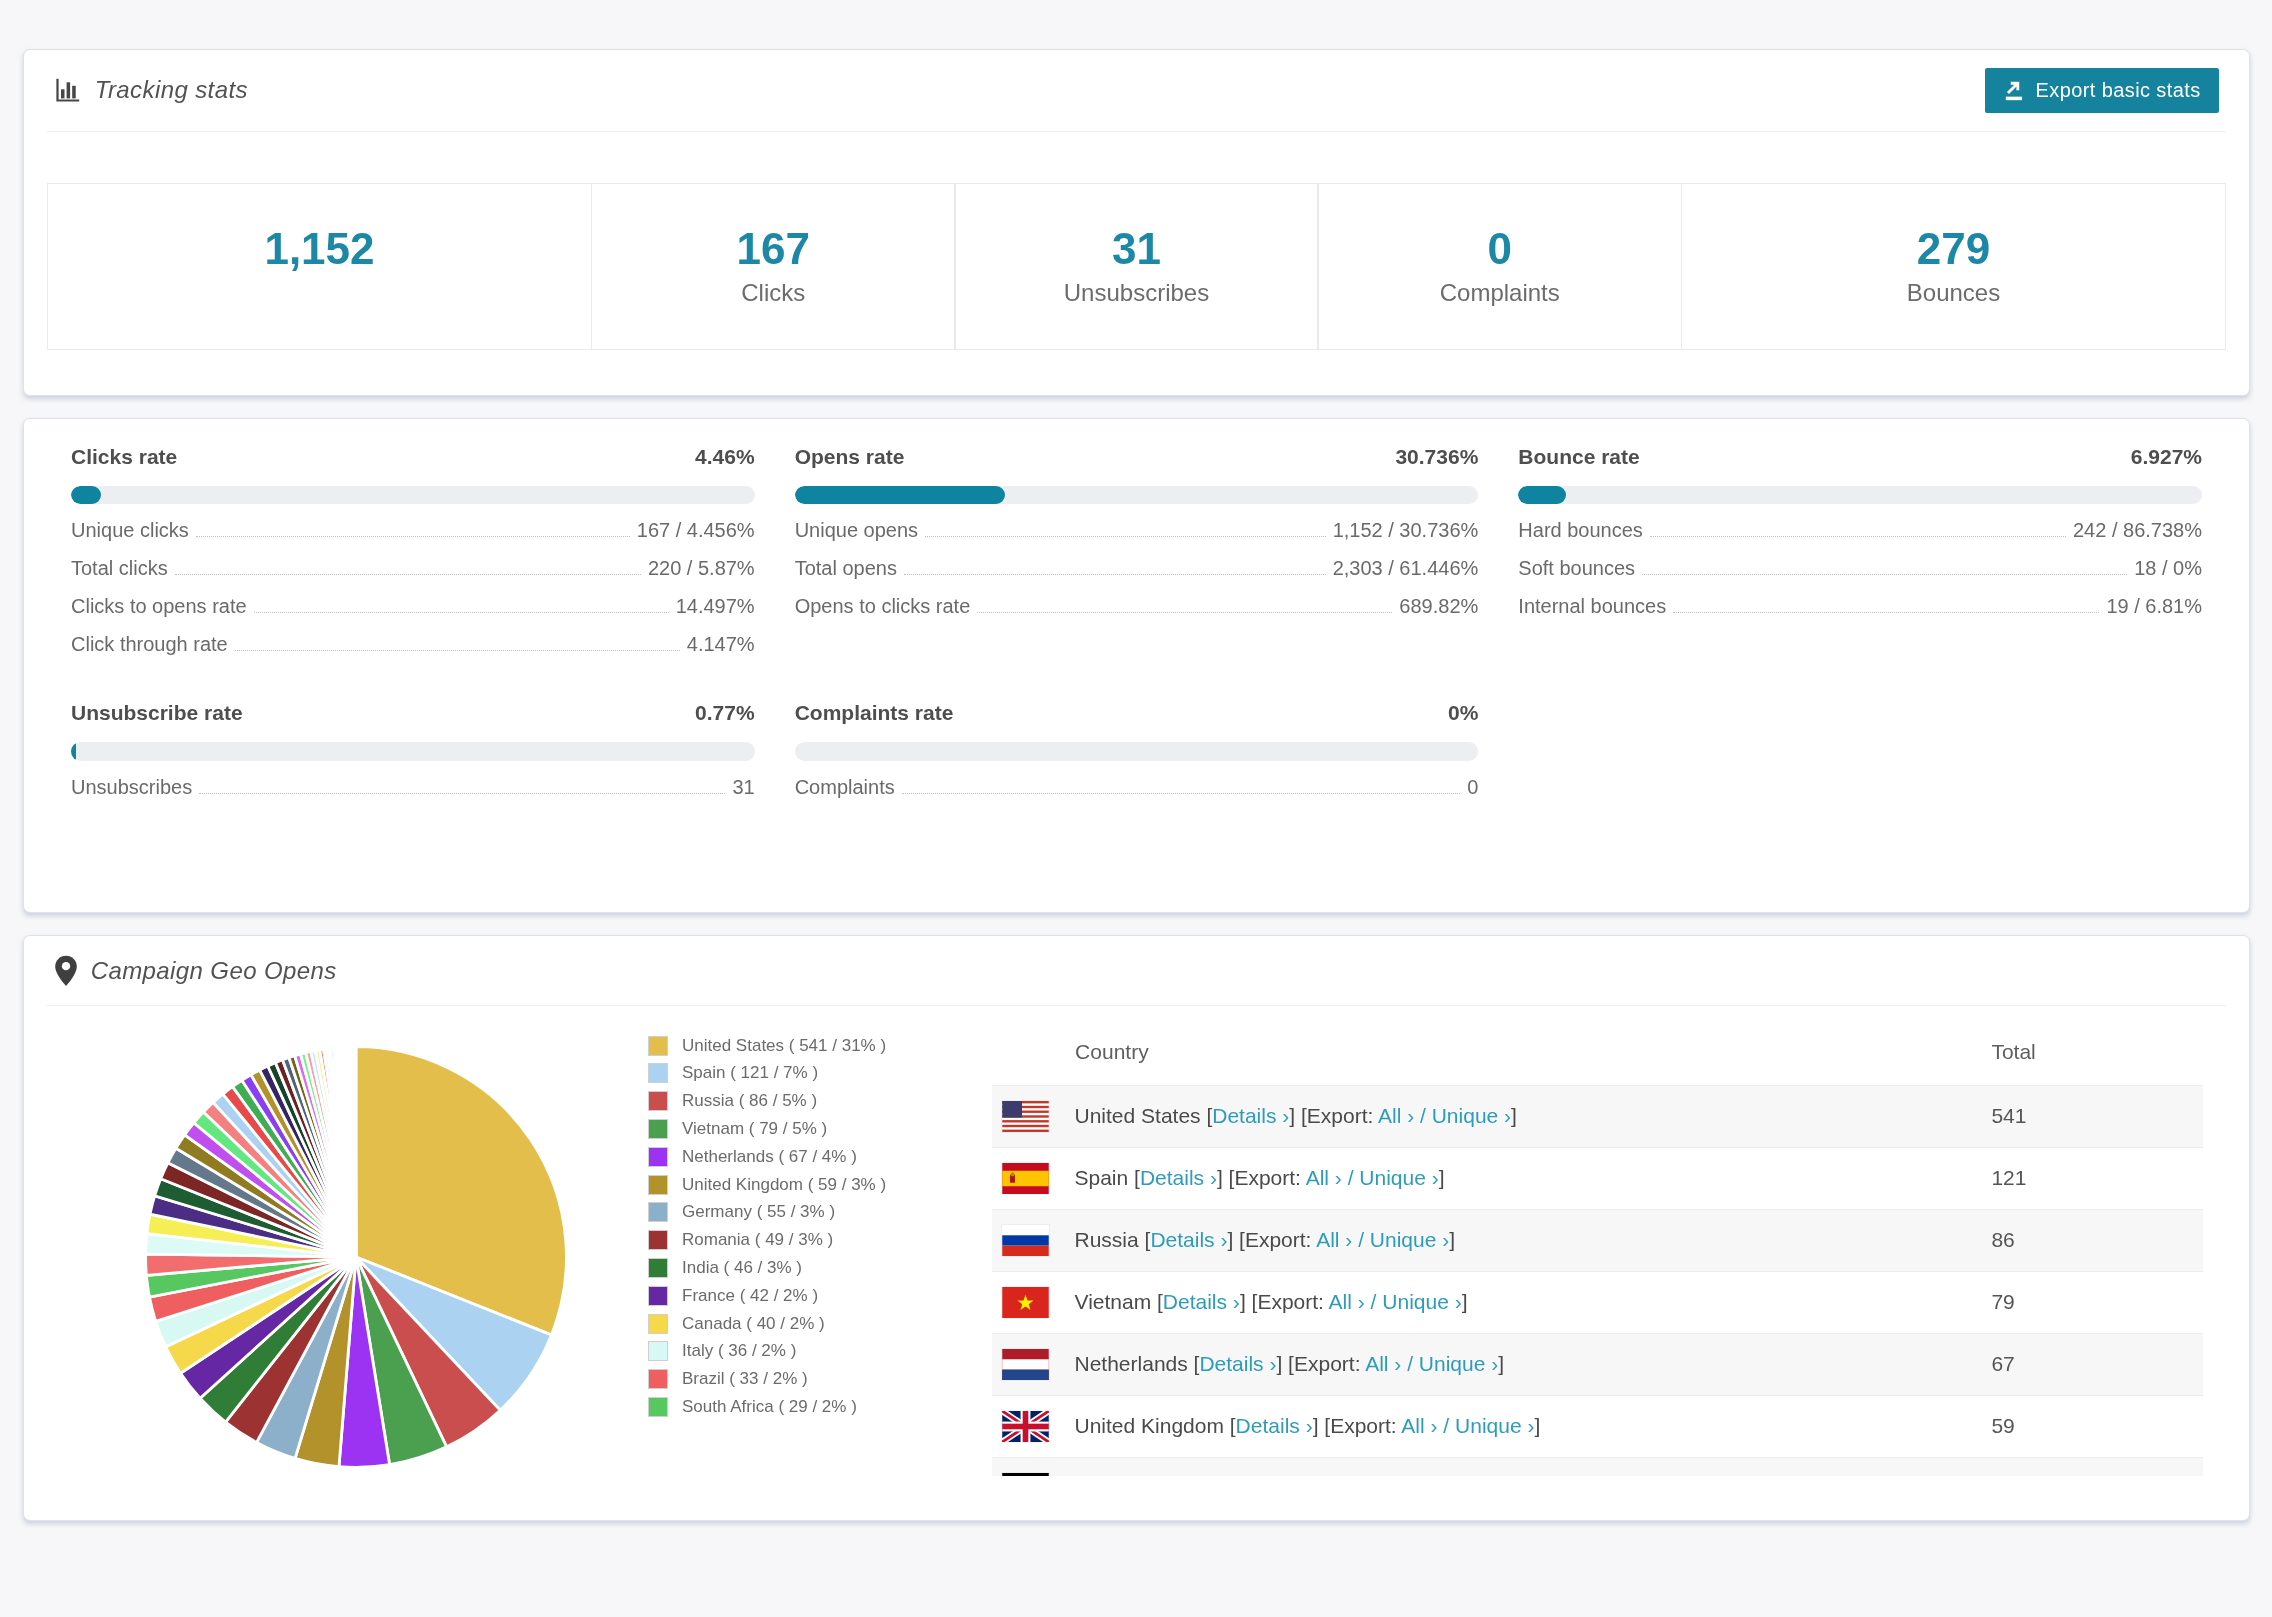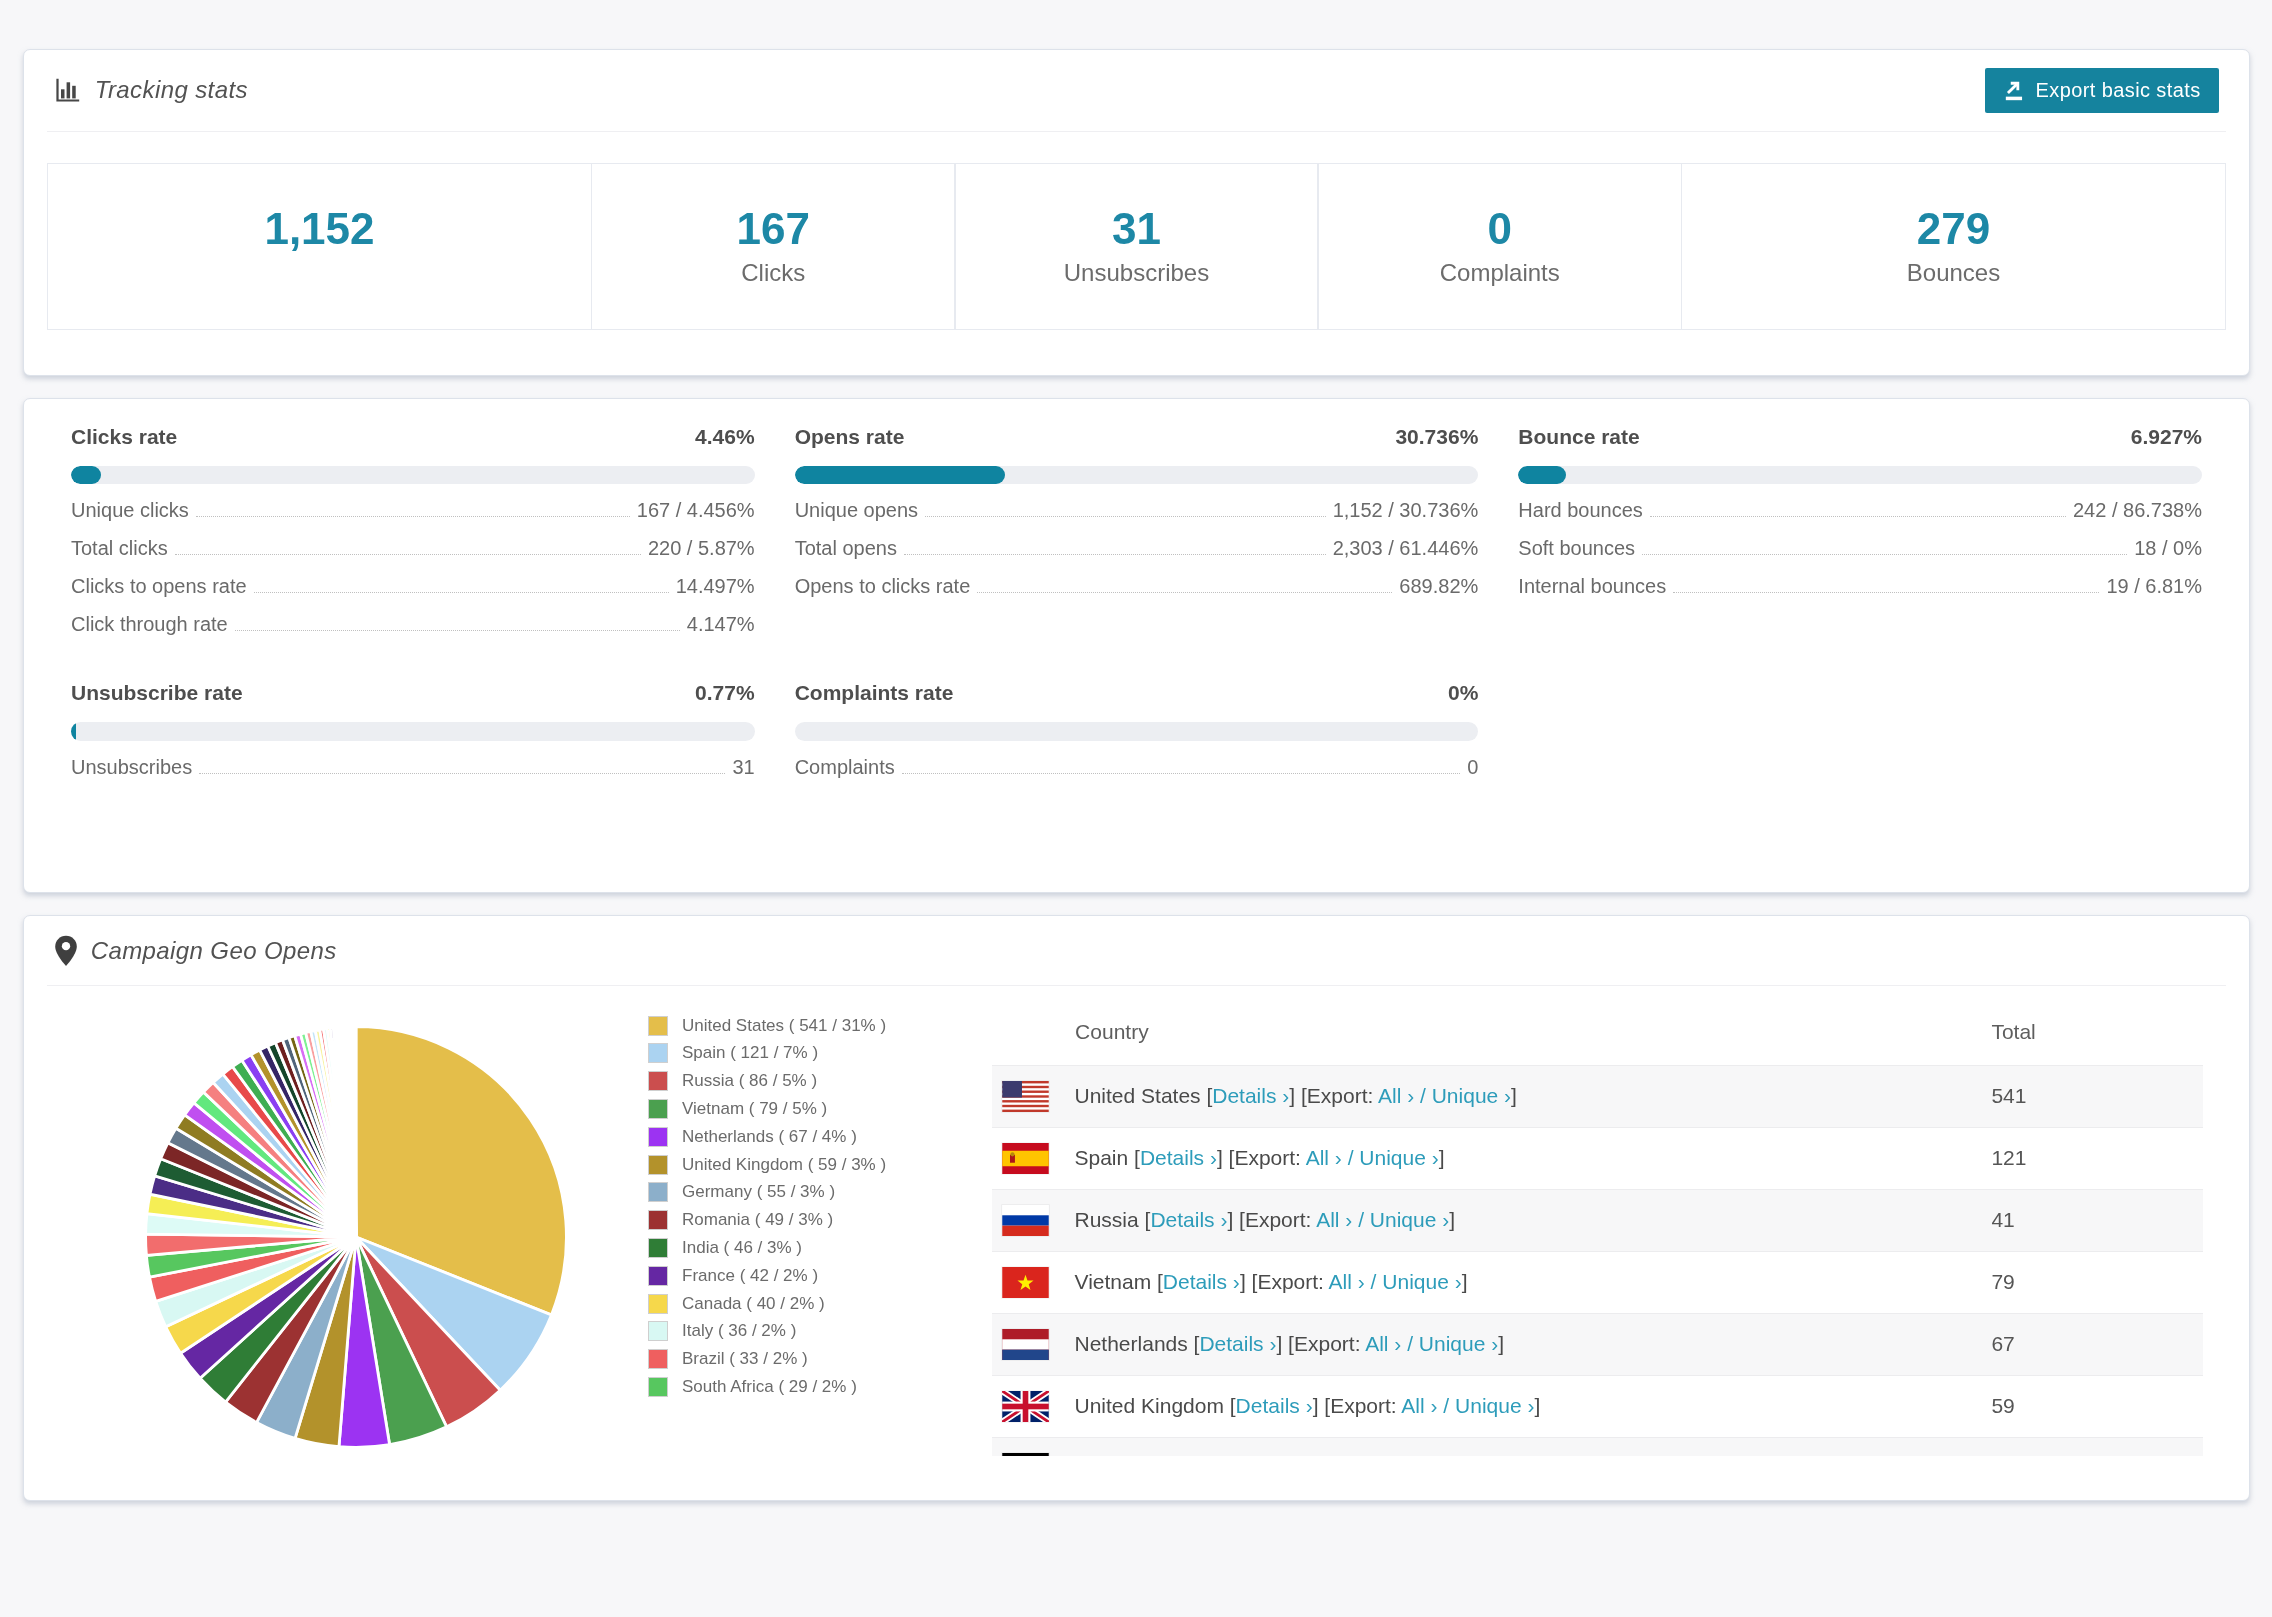--- a/index.html
+++ b/index.html
@@ -15,21 +15,21 @@
   .head-title { display:flex; align-items:center; gap:12.7px; font-size:24px; color:#525252; letter-spacing:0.4px;font-style:italic; }
   .head-title svg { display:block; }
 
   .btn-teal { display:flex; align-items:center; gap:10px; background:#15839e; color:#fff;
               font-size:20px; padding:10.6px 18.4px; border:none; border-radius:2.1px; cursor:pointer;
               font-family:inherit; letter-spacing:0.4px; }
 
   
   .stats-wrap { padding:31px 23px 45px; }
   .stats-row { display:flex; }
-  .stat-cell { border:0.7px solid #e7eaf0; margin-left:-0.7px; text-align:center; padding:40px 0 42px; flex:2; }
+  .stat-cell { border:0.7px solid #e7eaf0; margin-left:-0.7px; text-align:center; padding:40px 0 42px; flex:2;margin-top:20px; }
   .stat-cell:first-child { margin-left:0; flex:3; }
   .stat-cell:last-child { flex:3; }
   .stat-value { font-size:44px; font-weight:bold; color:#1d88a6; line-height:1.15; }
   .stat-label { font-size:24px; color:#6c6c6c; margin-top:4.2px; }
 
   
   .rates-wrap { padding:25.4px 47px 113px; display:grid; grid-template-columns:repeat(3,1fr);
                 column-gap:40px; row-gap:45px; }
   .rate-head { display:flex; justify-content:space-between; align-items:baseline; }
   .rate-title { font-size:21px; font-weight:bold; color:#4e4e4e; }
@@ -414,21 +414,21 @@
                   <td class="cell-country">
                     <div class="country-flex">
                       <svg width="47" height="31" viewBox="0 0 66 44" class="flag">
                         <rect width="66" height="44" fill="#fff"></rect>
                         <rect y="14.6" width="66" height="14.7" fill="#0039a6"></rect>
                         <rect y="29.3" width="66" height="14.7" fill="#d52b1e"></rect>
                       </svg>
                       <span class="ctext"><span>Russia </span><span>[</span><a>Details ›</a><span>] [Export: </span><a>All ›</a><span class="sep"> / </span><a>Unique ›</a><span>]</span></span>
                     </div>
                   </td>
-                  <td class="cell-total">41</td>
+                  <td class="cell-total">86</td>
                 </tr>
                 <tr>
                   <td class="cell-country">
                     <div class="country-flex">
                       <svg width="47" height="31" viewBox="0 0 66 44" class="flag">
                         <rect width="66" height="44" fill="#da251d"></rect>
                         <polygon points="33,11 35.8,19.1 44.4,19.3 37.6,24.5 40.1,32.7 33,27.8 25.9,32.7 28.4,24.5 21.6,19.3 30.2,19.1" fill="#ffef00"></polygon>
                       </svg>
                       <span class="ctext"><span>Vietnam </span><span>[</span><a>Details ›</a><span>] [Export: </span><a>All ›</a><span class="sep"> / </span><a>Unique ›</a><span>]</span></span>
                     </div>

